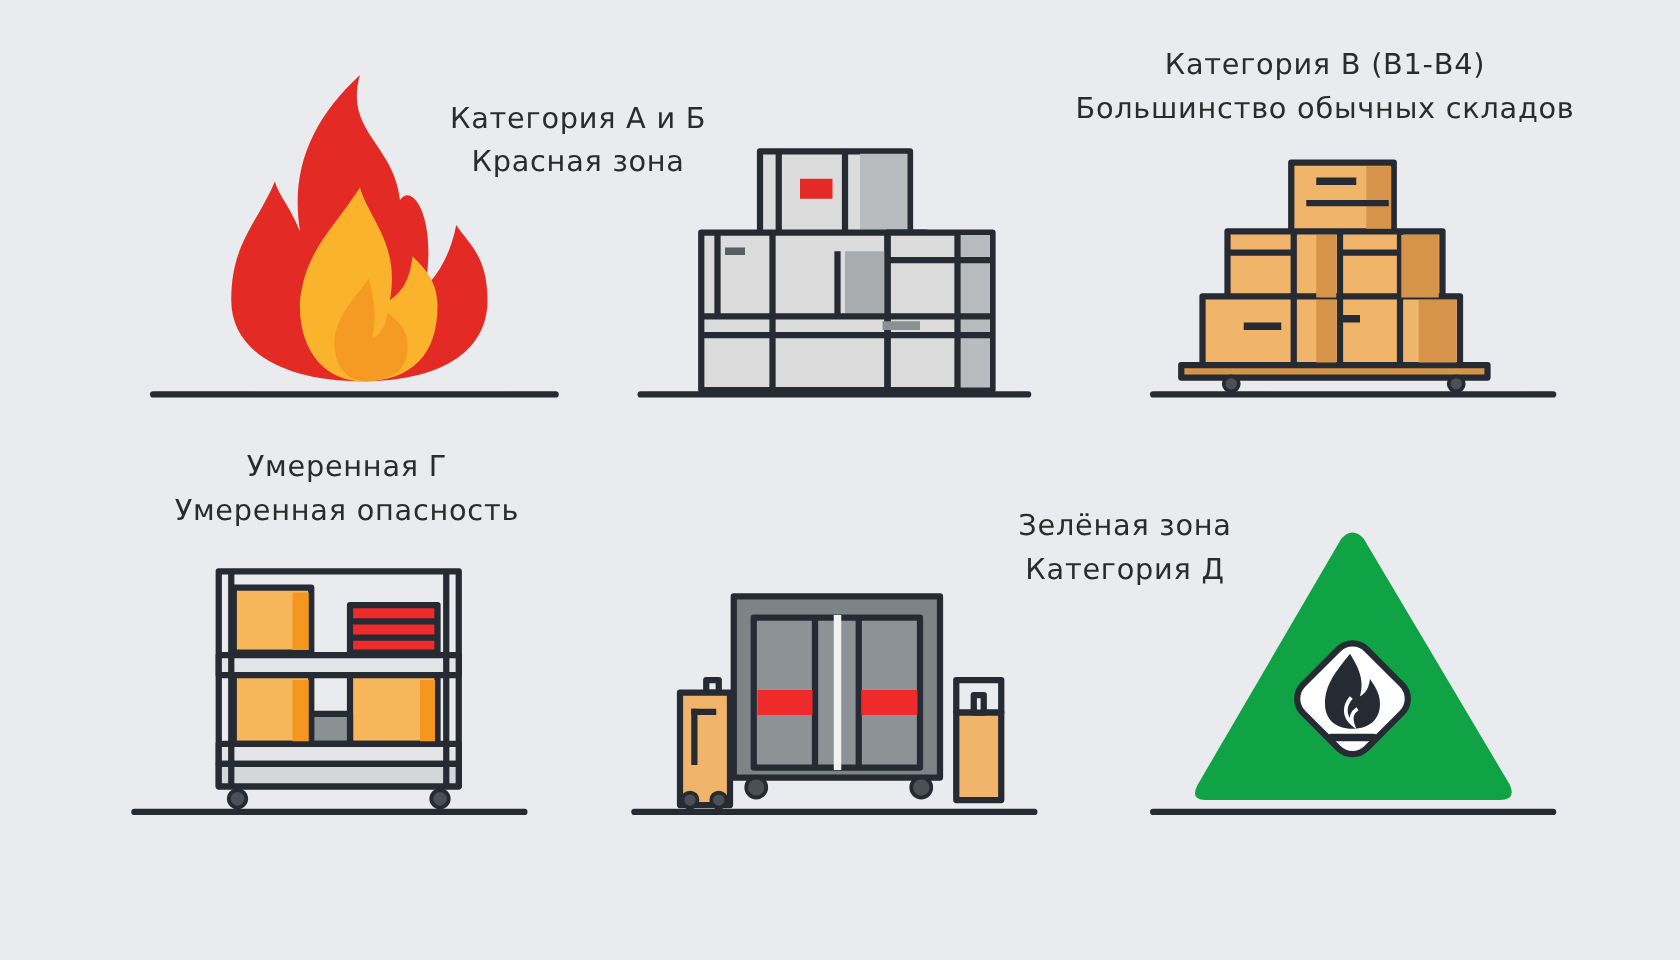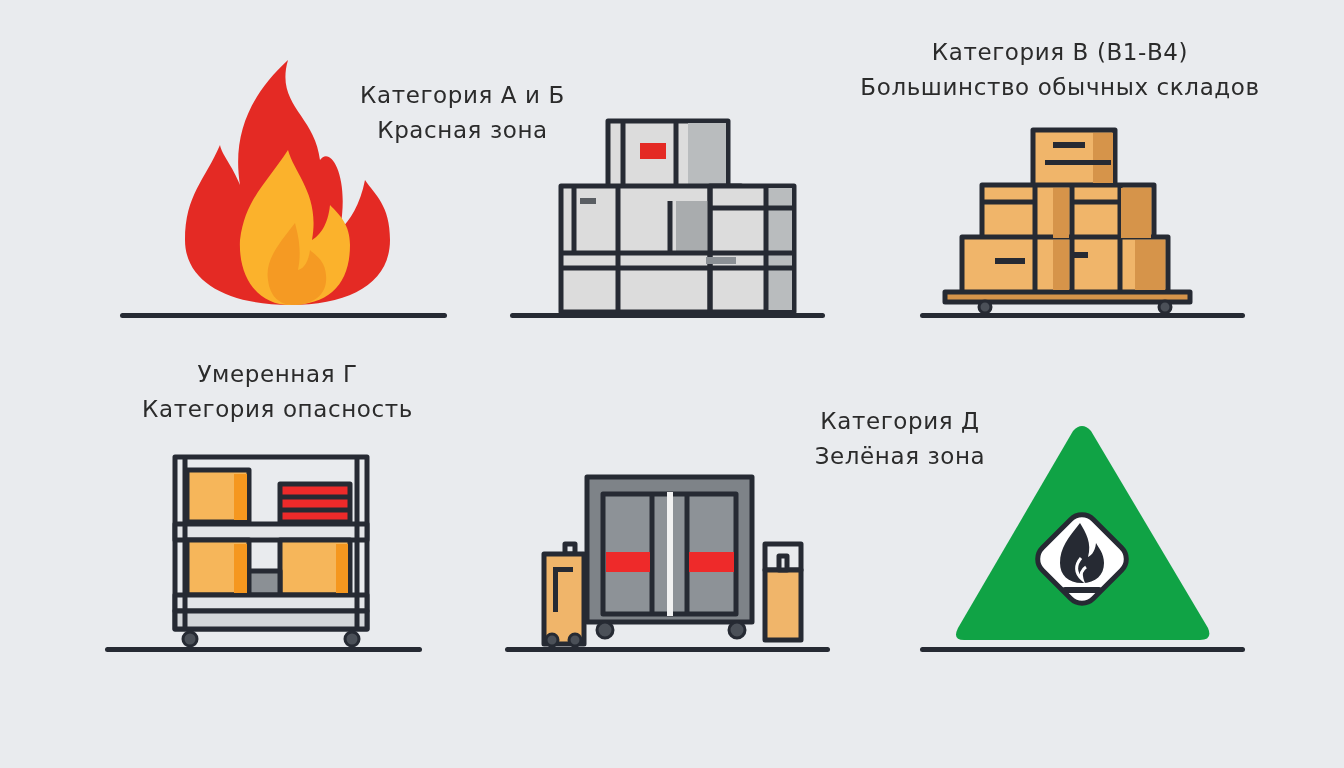--- a/index.html
+++ b/index.html
@@ -79,21 +79,21 @@
     <rect x="50" y="131" width="30" height="6" fill="#262a33"></rect>
     <rect x="127" y="125" width="16" height="6" fill="#262a33"></rect>
     <circle cx="40" cy="180" r="6" fill="#4b5058" stroke="#262a33" stroke-width="3"></circle>
     <circle cx="220" cy="180" r="6" fill="#4b5058" stroke="#262a33" stroke-width="3"></circle>
   </svg>
 </div>
 <div class="ground" style="left:920px;top:313px;width:325px;"></div>
 
 <div class="label" style="left:100px;top:357px;width:355px;">
   <span>Умеренная Г</span>
-  <span>Категория опасность</span>
+  <span>Умеренная опасность</span>
 </div>
 <div>
   <svg width="200" height="195" style="left:172px;top:454px" viewBox="0 0 200 195">
     <g stroke="#262a33" stroke-width="5" stroke-linejoin="round">
       <rect x="3" y="3" width="192" height="172" fill="#e9ebee"></rect>
       <rect x="15" y="16" width="62" height="52" fill="#f6b65a"></rect>
       <rect x="108" y="30" width="70" height="38" fill="#ee2a2a"></rect>
       <line x1="108" y1="43" x2="178" y2="43"></line>
       <line x1="108" y1="56" x2="178" y2="56"></line>
       <rect x="3" y="70" width="192" height="16" fill="#e3e5e8"></rect>
@@ -134,22 +134,22 @@
     <circle cx="200" cy="158" r="8" fill="#4b5058" stroke="#262a33" stroke-width="3"></circle>
     <circle cx="15" cy="168" r="6" fill="#4b5058" stroke="#262a33" stroke-width="3"></circle>
     <circle cx="38" cy="168" r="6" fill="#4b5058" stroke="#262a33" stroke-width="3"></circle>
     <rect x="16" y="95" width="20" height="5" fill="#262a33"></rect>
     <rect x="16" y="95" width="5" height="45" fill="#262a33"></rect>
   </svg>
 </div>
 <div class="ground" style="left:505px;top:647px;width:325px;"></div>
 
 <div class="label" style="left:780px;top:404px;width:240px;">
+  <span>Зелёная зона</span>
   <span>Категория Д</span>
-  <span>Зелёная зона</span>
 </div>
 <div>
   <svg width="265" height="220" style="left:950px;top:423px" viewBox="0 0 265 220">
     <path d="M123 8 Q132 -2 141 8 L258 205 Q263 217 250 217 L14 217 Q2 217 8 205 Z" fill="#10a345"></path>
     <rect x="96" y="100" width="72" height="72" rx="16" transform="rotate(45 132 136)" fill="#ffffff" stroke="#262a33" stroke-width="5"></rect>
     <path d="M130 100 C118 115 110 125 110 140 C110 152 118 160 132 160 C146 160 154 152 154 140 C154 130 148 124 146 120 C145 130 140 133 138 134 C142 120 136 110 130 100 Z" fill="#262a33"></path>
     <path d="M131 135 C125 142 125 150 132 156 C130 150 133 146 136 144" fill="none" stroke="#ffffff" stroke-width="3"></path>
     <rect x="112" y="164" width="40" height="6" rx="3" fill="#262a33"></rect>
   </svg>
 </div>

